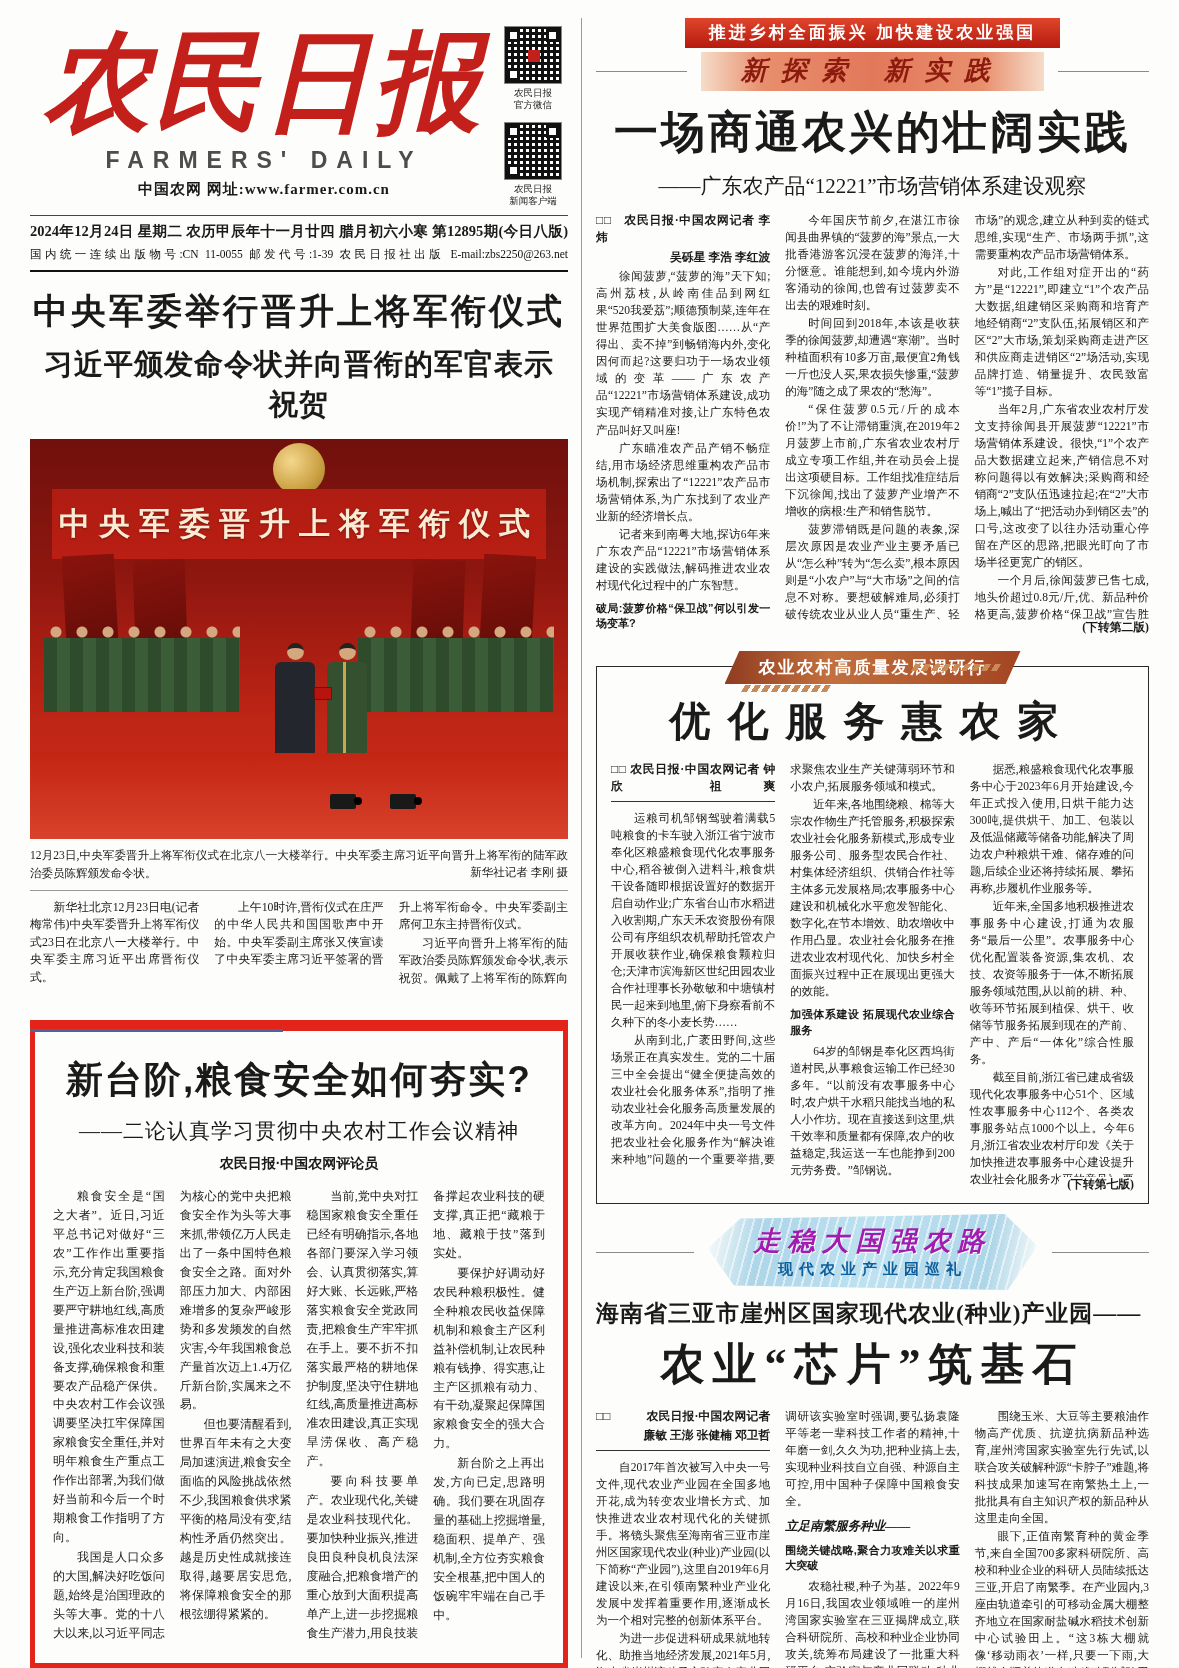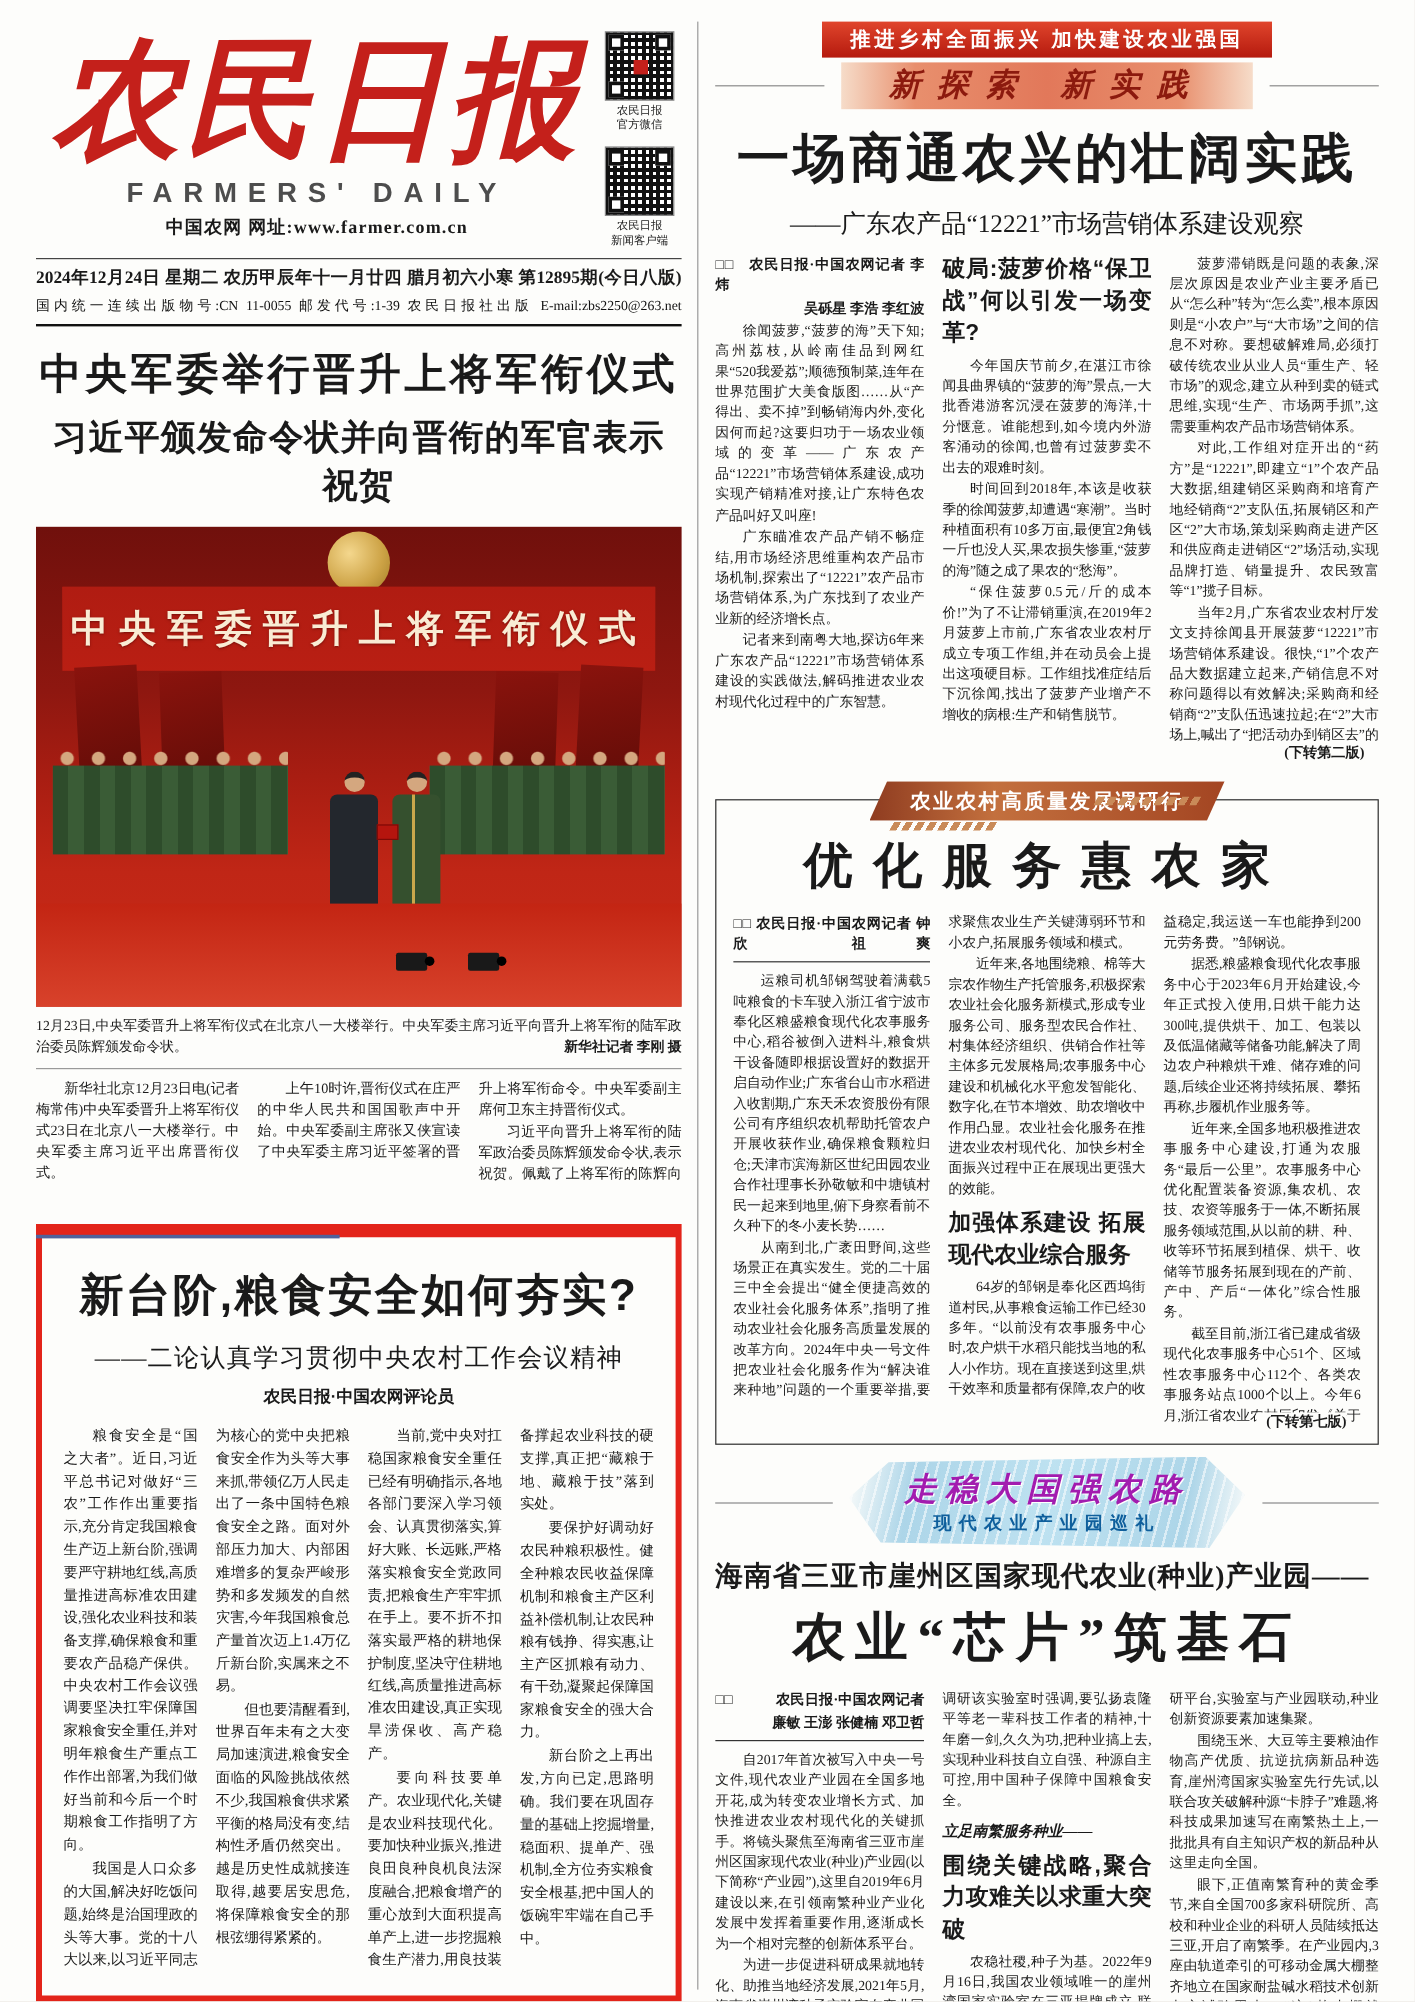--- a/index.html
+++ b/index.html
@@ -69,36 +69,36 @@
   .folder { position:absolute; left:284px; top:248px; width:18px; height:13px; background:#b5150e; border:1px solid #7d0b07; }
   .carpet { position:absolute; bottom:0; left:0; right:0; height:86px;
             background:linear-gradient(180deg,#c32513,#d8422b); }
   .cam { position:absolute; bottom:30px; width:26px; height:15px; background:#191919; border-radius:2px; }
   .cam::after { content:""; position:absolute; right:-6px; top:3px; width:8px; height:8px; border-radius:50%; background:#000; }
   .cam.c1 { left:300px; } .cam.c2 { left:360px; }
 
   .caption { font-size:11.5px; line-height:1.55; text-align:justify; margin-top:8px; }
   .caption span { display:inline; }
   .caption-i { text-indent:2em; display:inline-block; }
-  .caption-credit { font-size:11.5px; font-weight:bold; text-align:right; margin-top:-18px; }
+  .caption-credit { font-size:11.5px; font-weight:normal; text-align:right; margin-top:-18px; }
   .divider { border-top:1px solid #999; margin:10px 0 8px; }
 
   
   .body-cols { font-size:11.8px; line-height:1.48; text-align:justify; overflow:hidden;
                column-gap:15px; }
   .cols3 { column-count:3; } .cols4 { column-count:4; }
   .t-p { text-indent:2em; margin-bottom:1px; }
   .t-h { font-family:"Liberation Sans","DejaVu Sans",sans-serif; font-weight:bold;
-         font-size:19px; margin:7px 0 5px; line-height:1.4; }
+         font-size:11px; margin:7px 0 5px; line-height:1.4; }
   .t-hi { font-weight:bold; font-style:italic; font-size:12.5px; margin:7px 0 3px; }
   .t-byj { font-weight:bold; font-size:11.8px; text-align:justify; text-align-last:justify; margin-bottom:2px; }
   .t-byr { font-weight:bold; font-size:11.8px; text-align:right; margin-bottom:2px; }
   .t-und { border-bottom:1px solid #333; padding-bottom:5px; margin-bottom:8px; }
   .body-wrap { position:relative; }
-  .turn-abs { position:absolute; right:12px; bottom:0; font-weight:bold; font-size:11.8px;
+  .turn-abs { position:absolute; right:0; bottom:0; font-weight:bold; font-size:11.8px;
               background:#fdfdfb; padding-left:8px; }
   .mil-body { height:96px; margin-bottom:10px; }
 
   
   .red-box { border:5px solid #e3241a; border-top-width:11px; position:relative;
              padding:16px 18px 12px; height:648px;margin-top:25px; }
   .red-box::before { content:""; position:absolute; top:-2px; left:-5px; width:48%; height:2.5px; background:#50619b; }
   .comm-h { font-family:"Liberation Sans","DejaVu Sans",sans-serif; font-weight:900;
             font-size:37px; text-align:center; letter-spacing:2px; margin-top:8px; }
   .comm-sub { font-size:21px; text-align:center; margin:12px 0 10px; letter-spacing:1px; }

